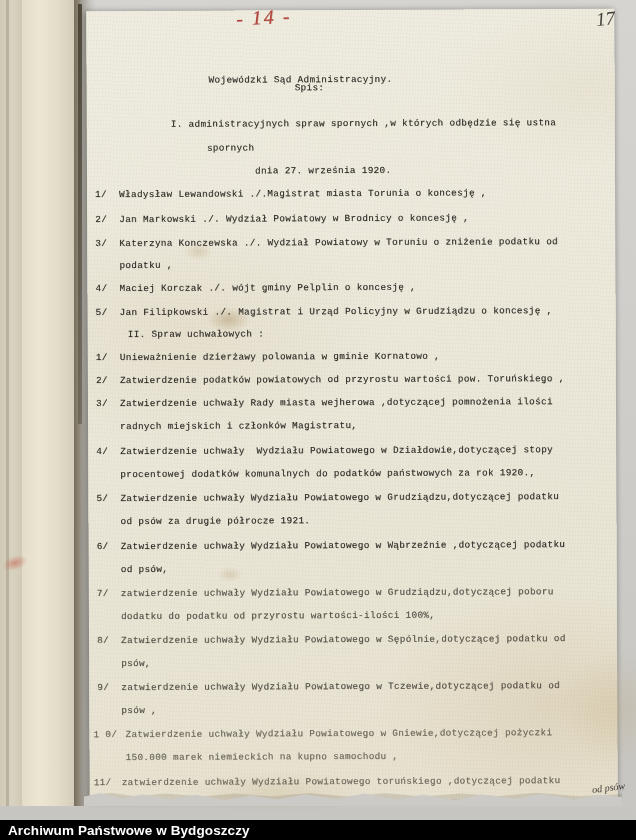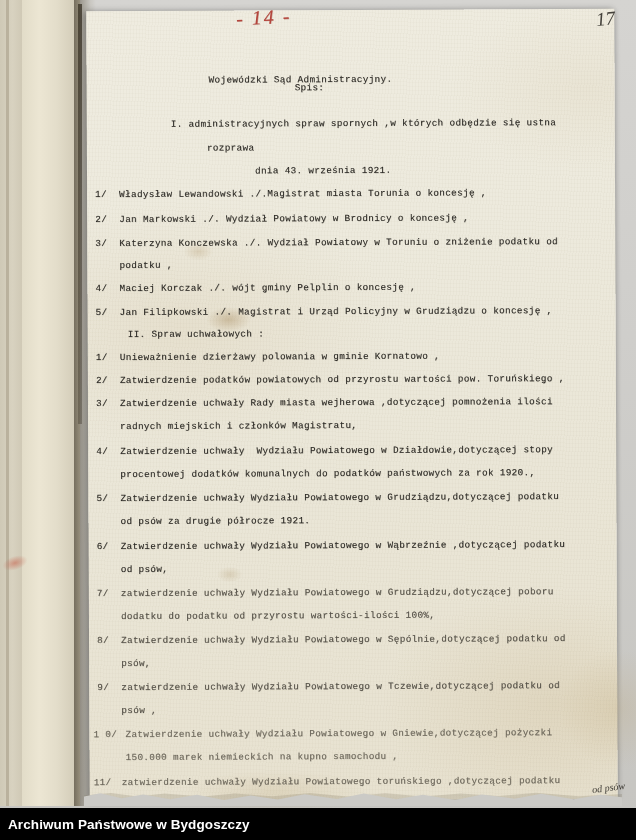--- a/index.html
+++ b/index.html
@@ -172,21 +172,21 @@
     left: 592px; top: 782px;
     color: #3e3b35;
     font-size: 10px;
     transform: rotate(-7deg);
   }
 
   
   .watermark {
     position: absolute;
     left: 0; bottom: 0;
-    width: 636px; height: 32px;
+    width: 636px; height: 20px;
     background: #000;
     display: flex;
     align-items: center;
   }
   .watermark span {
     color: #fff;
     font-family: "Liberation Sans", sans-serif;
     font-size: 13.5px;
     font-weight: bold;
     padding-left: 8px;
@@ -212,22 +212,22 @@
     <div class="stain s3"></div>
     <div class="stain s4"></div>
     <div class="stain s5"></div>
 
     <div class="typed">
 
       <div class="ln" style="left:122px; top:31px;margin-top:33px;">Wojewódzki Sąd Administracyjny.</div>
       <div class="ln" style="left:208px; top:72px;">Spis:</div>
 
       <div class="ln" style="left:84px; top:108px;">I. administracyjnych spraw spornych ,w których odbędzie się ustna</div>
-      <div class="ln" style="left:120px; top:132px;">rozprawa</div>
-      <div class="ln" style="left:168px; top:155px;">dnia 43. września 1921.</div>
+      <div class="ln" style="left:120px; top:132px;">spornych</div>
+      <div class="ln" style="left:168px; top:155px;">dnia 27. września 1920.</div>
 
       <div class="ln" style="left:8px;  top:178px;">1/</div>
       <div class="ln" style="left:32px; top:178px;">Władysław Lewandowski ./.Magistrat miasta Torunia o koncesję ,</div>
 
       <div class="ln" style="left:8px;  top:203px;">2/</div>
       <div class="ln" style="left:32px; top:203px;">Jan Markowski ./. Wydział Powiatowy w Brodnicy o koncesję ,</div>
 
       <div class="ln" style="left:8px;  top:227px;">3/</div>
       <div class="ln" style="left:32px; top:227px;">Katerzyna Konczewska ./. Wydział Powiatowy w Toruniu o zniżenie podatku od</div>
       <div class="ln" style="left:32px; top:249px;">podatku ,</div>

